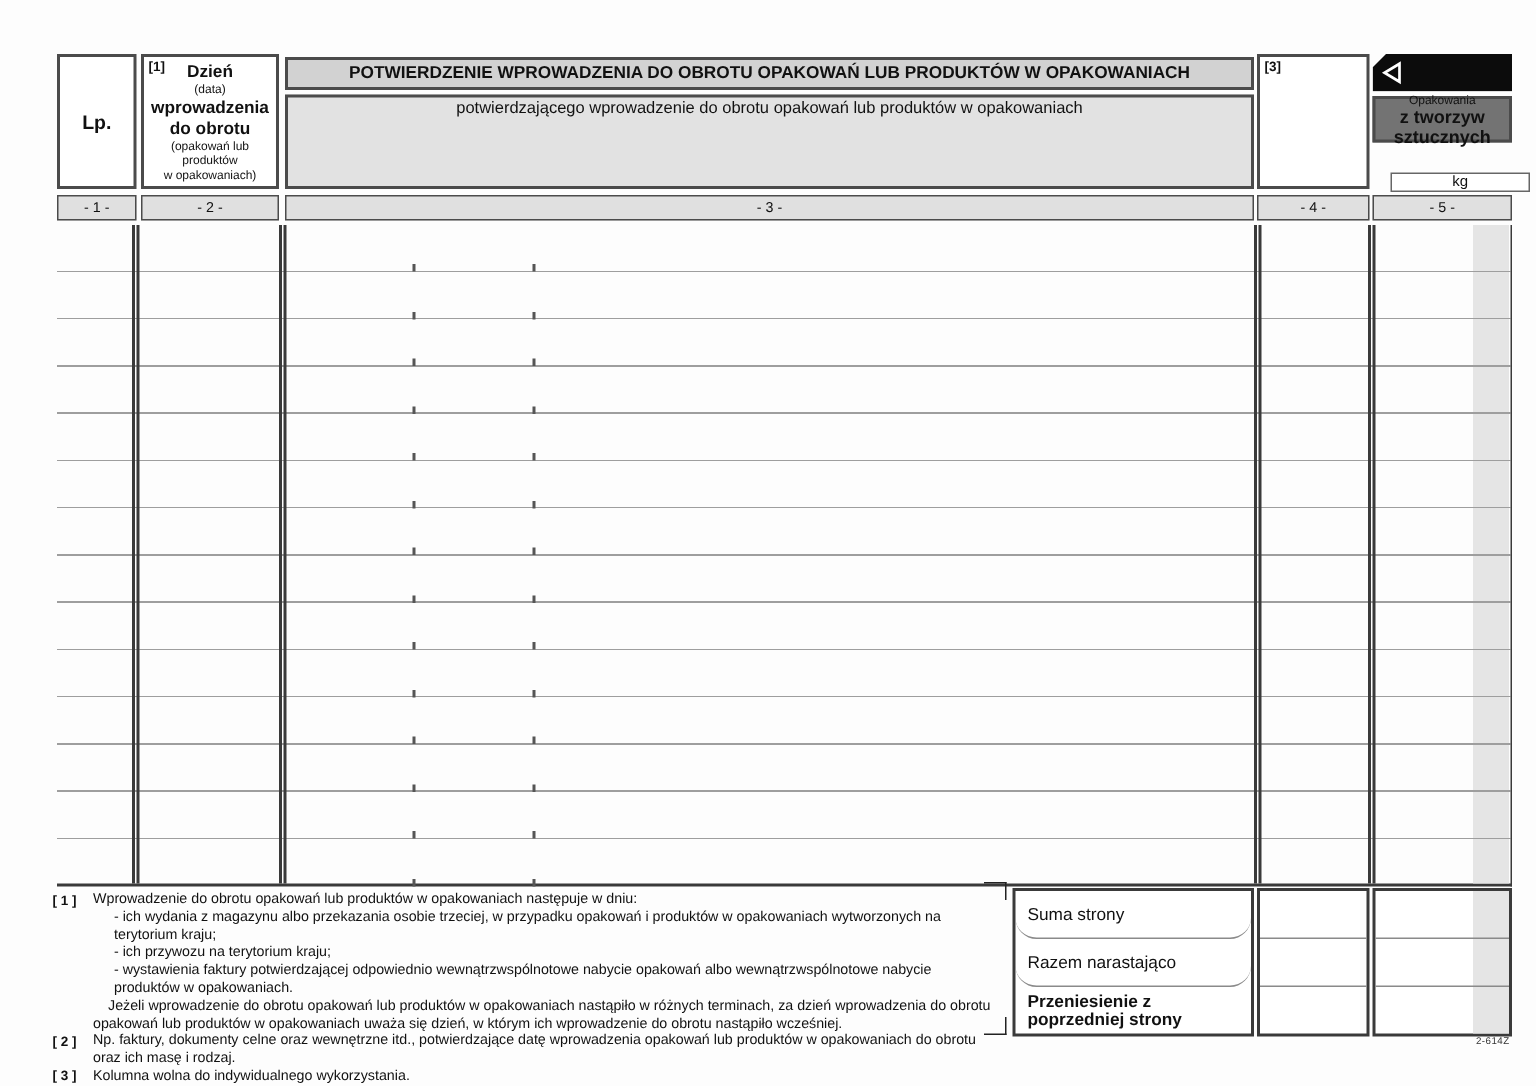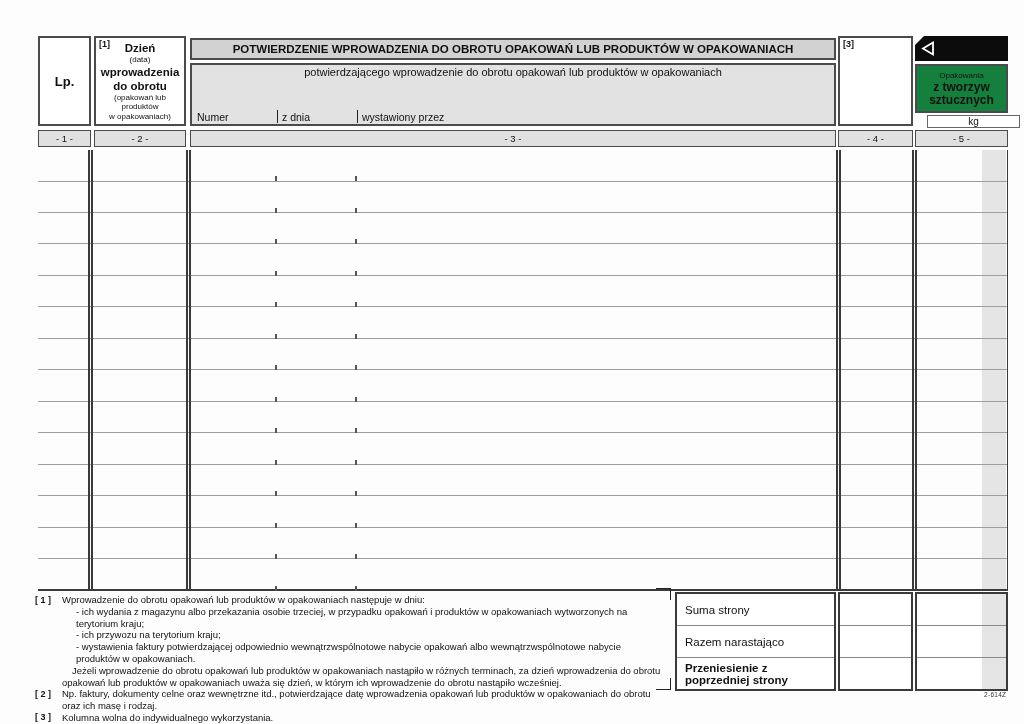--- a/index.html
+++ b/index.html
@@ -26,21 +26,21 @@
   .opis-line2 { text-align:center; font-size:11px; margin-top:1px; }
   .subcols { position:absolute; left:2px; right:2px; bottom:1px; display:flex; font-size:10.5px; height:14px; align-items:flex-end; }
   .subcols .sc { height:13px; display:flex; align-items:center; }
   .sc-numer { width:83px; padding-left:3px; }
   .sc-zdnia { width:80px; border-left:1.2px solid #222; padding-left:4px; }
   .sc-wyst  { flex:1; border-left:1.2px solid #222; padding-left:4px; }
   .col4-box { left:838px; top:36px; width:75px; height:90px; }
   .black-bar { left:915px; top:36px; width:93px; height:25px; background:#0c0c0c;
                clip-path:polygon(9px 0, 100% 0, 100% 100%, 0 100%, 0 9px);
                display:flex; align-items:center; }
-  .col5-opak { left:915px; top:64px; width:93px; height:49px; background:#15803d; }
+  .col5-opak { left:915px; top:64px; width:93px; height:31px; background:#737373; }
   .opak-s { font-size:8px; line-height:11px; }
   .opak-b { font-weight:bold; font-size:12px; line-height:13.5px; }
   .kg-box { left:915px; top:115px; width:93px; height:13px; border:1px solid #666; background:#fff; font-size:10px; line-height:10px;margin-left:12px; }
 
   
   .numstrip { top:130px; height:17px; border:1.5px solid #4b4b4b; background:#e0e0e0; font-size:9.5px; }
   .n1 { left:38px; width:53px; } .n2 { left:94px; width:92px; } .n3 { left:190px; width:646px; }
   .n4 { left:838px; width:75px; } .n5 { left:915px; width:93px; }
 
   
@@ -63,21 +63,21 @@
   .fn-text { flex:1; }
   .fn-bullet { margin-left:14px; }
   .fn-tail { text-indent:10px; }
 
   
   .mark-top { left:656px; top:588px; width:15px; height:12px; border-top:1.5px solid #222; border-right:1.5px solid #222; }
   .mark-bottom { left:656px; top:678px; width:15px; height:12px; border-bottom:1.5px solid #222; border-right:1.5px solid #222; }
 
   
   .sum-labels { left:675px; top:592px; width:161px; height:99px; border:2px solid #3a3a3a; background:#fff; display:flex; flex-direction:column; }
-  .sum-row { flex:1; display:flex; align-items:center; padding-left:8px; font-size:11.5px; border-bottom:1px solid #8a8a8a; }
+  .sum-row { flex:1; display:flex; align-items:center; padding-left:8px; font-size:11.5px; border-bottom:1px solid #8a8a8a;border-radius:14px; }
   .sum-row:last-child { border-bottom:none; font-weight:bold; }
   .sum-cellbox { top:592px; height:99px; border:2px solid #3a3a3a; background:#fff; }
   .sum4 { left:838px; width:75px; }
   .sum5 { left:915px; width:93px; }
   .sum-line { position:absolute; left:0; right:0; height:1px; background:#8a8a8a; }
   .sum-strip { position:absolute; top:0; bottom:0; left:65px; width:24px; background:#e5e5e5; }
   .form-code { left:984px; top:691px; font-size:6.5px; color:#333; letter-spacing:0.3px; }
 
   .arrow-icon { margin-left:4px; }
 </style>
@@ -100,25 +100,20 @@
     <div class="s8">produktów</div>
     <div class="s8">w opakowaniach)</div>
   </div>
 
   <div class="abs hbox title-box center">
     <span>POTWIERDZENIE WPROWADZENIA DO OBROTU OPAKOWAŃ LUB PRODUKTÓW W OPAKOWANIACH</span>
   </div>
 
   <div class="abs hbox opis-box">
     <div class="opis-line2">potwierdzającego wprowadzenie do obrotu opakowań lub produktów w opakowaniach</div>
-    <div class="subcols">
-      <span class="sc sc-numer">Numer</span>
-      <span class="sc sc-zdnia">z dnia</span>
-      <span class="sc sc-wyst">wystawiony przez</span>
-    </div>
   </div>
 
   <div class="abs hbox col4-box">
     <span class="ref-corner">[3]</span>
   </div>
 
   <div class="abs black-bar">
     <svg class="arrow-icon" width="18" height="17" viewBox="0 0 18 17">
       <polygon points="14,2.5 4,8.5 14,14.5" fill="none" stroke="#ffffff" stroke-width="1.8"></polygon>
     </svg>

